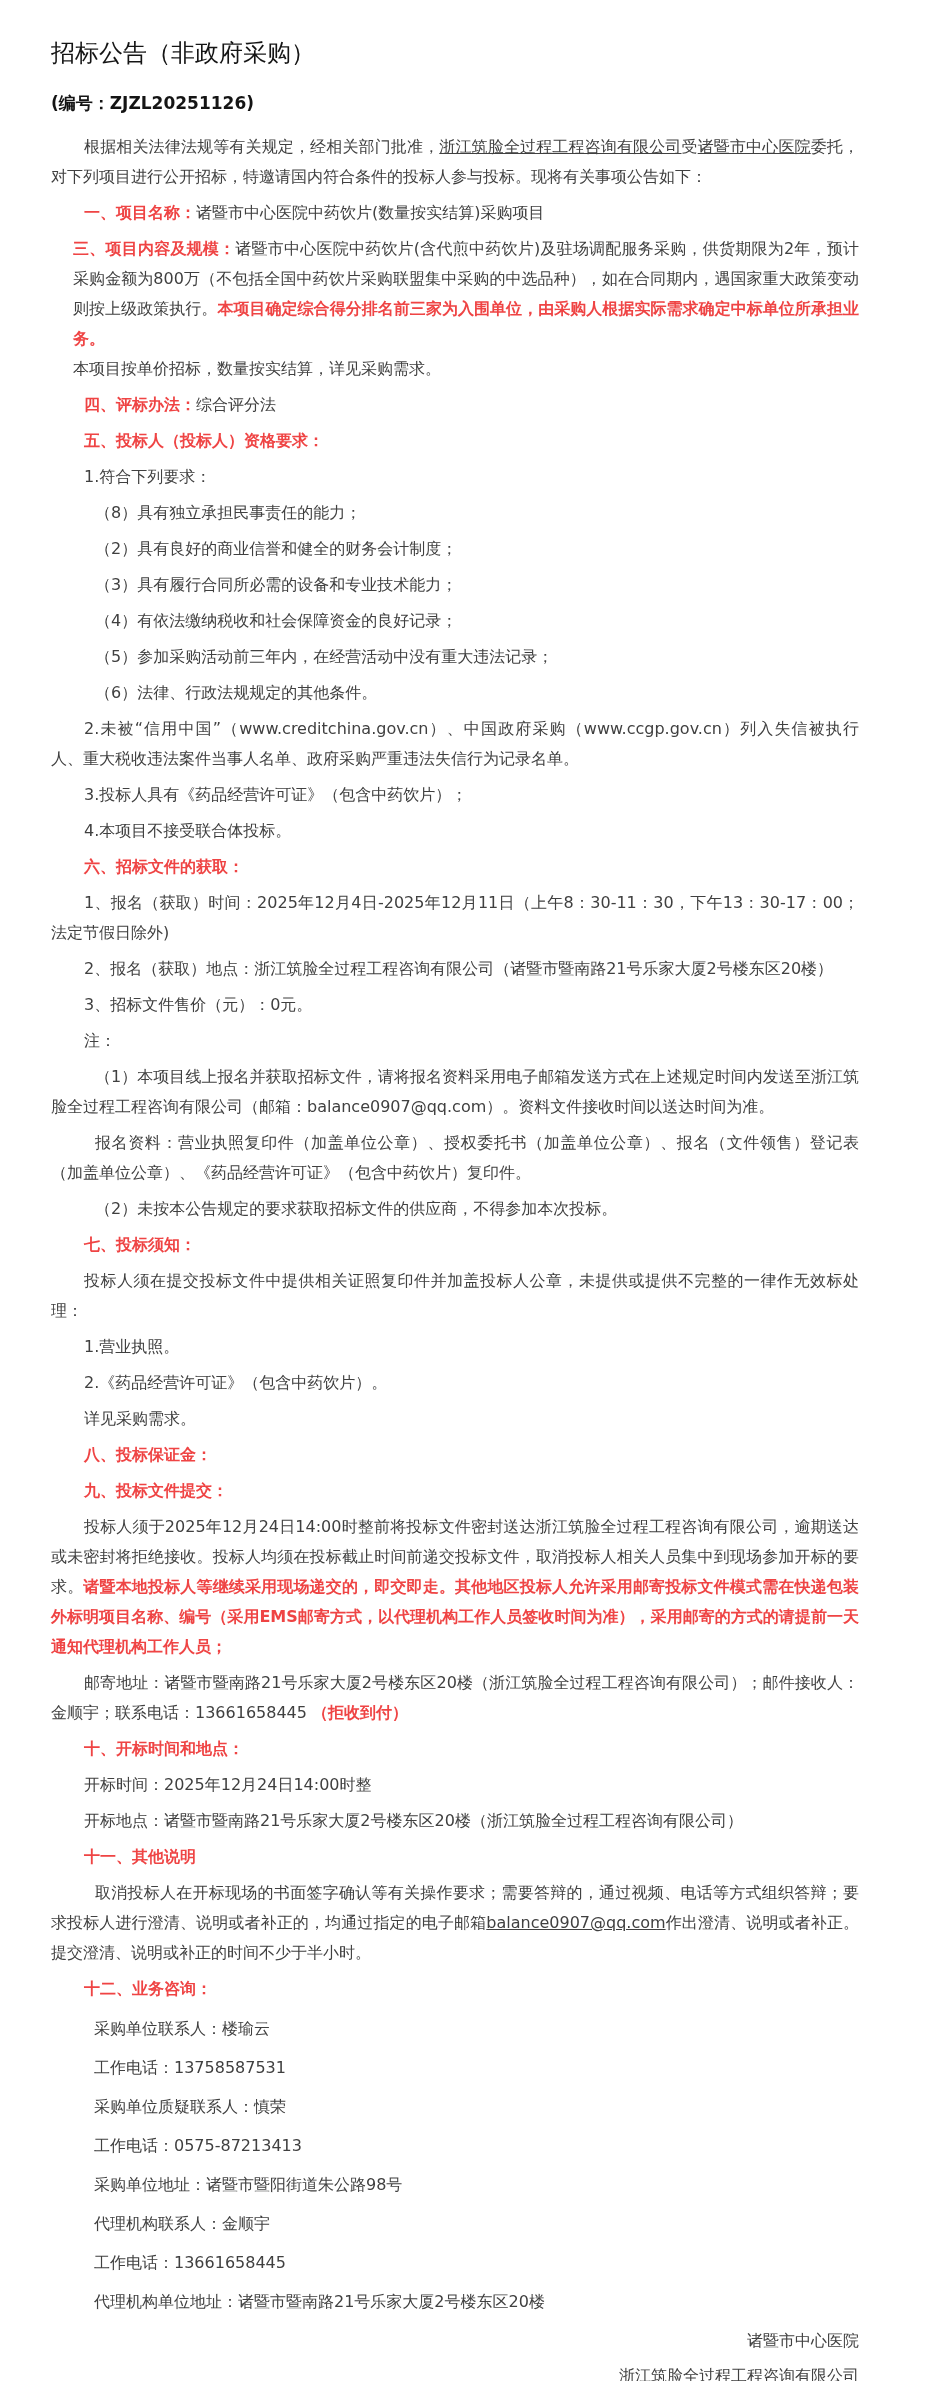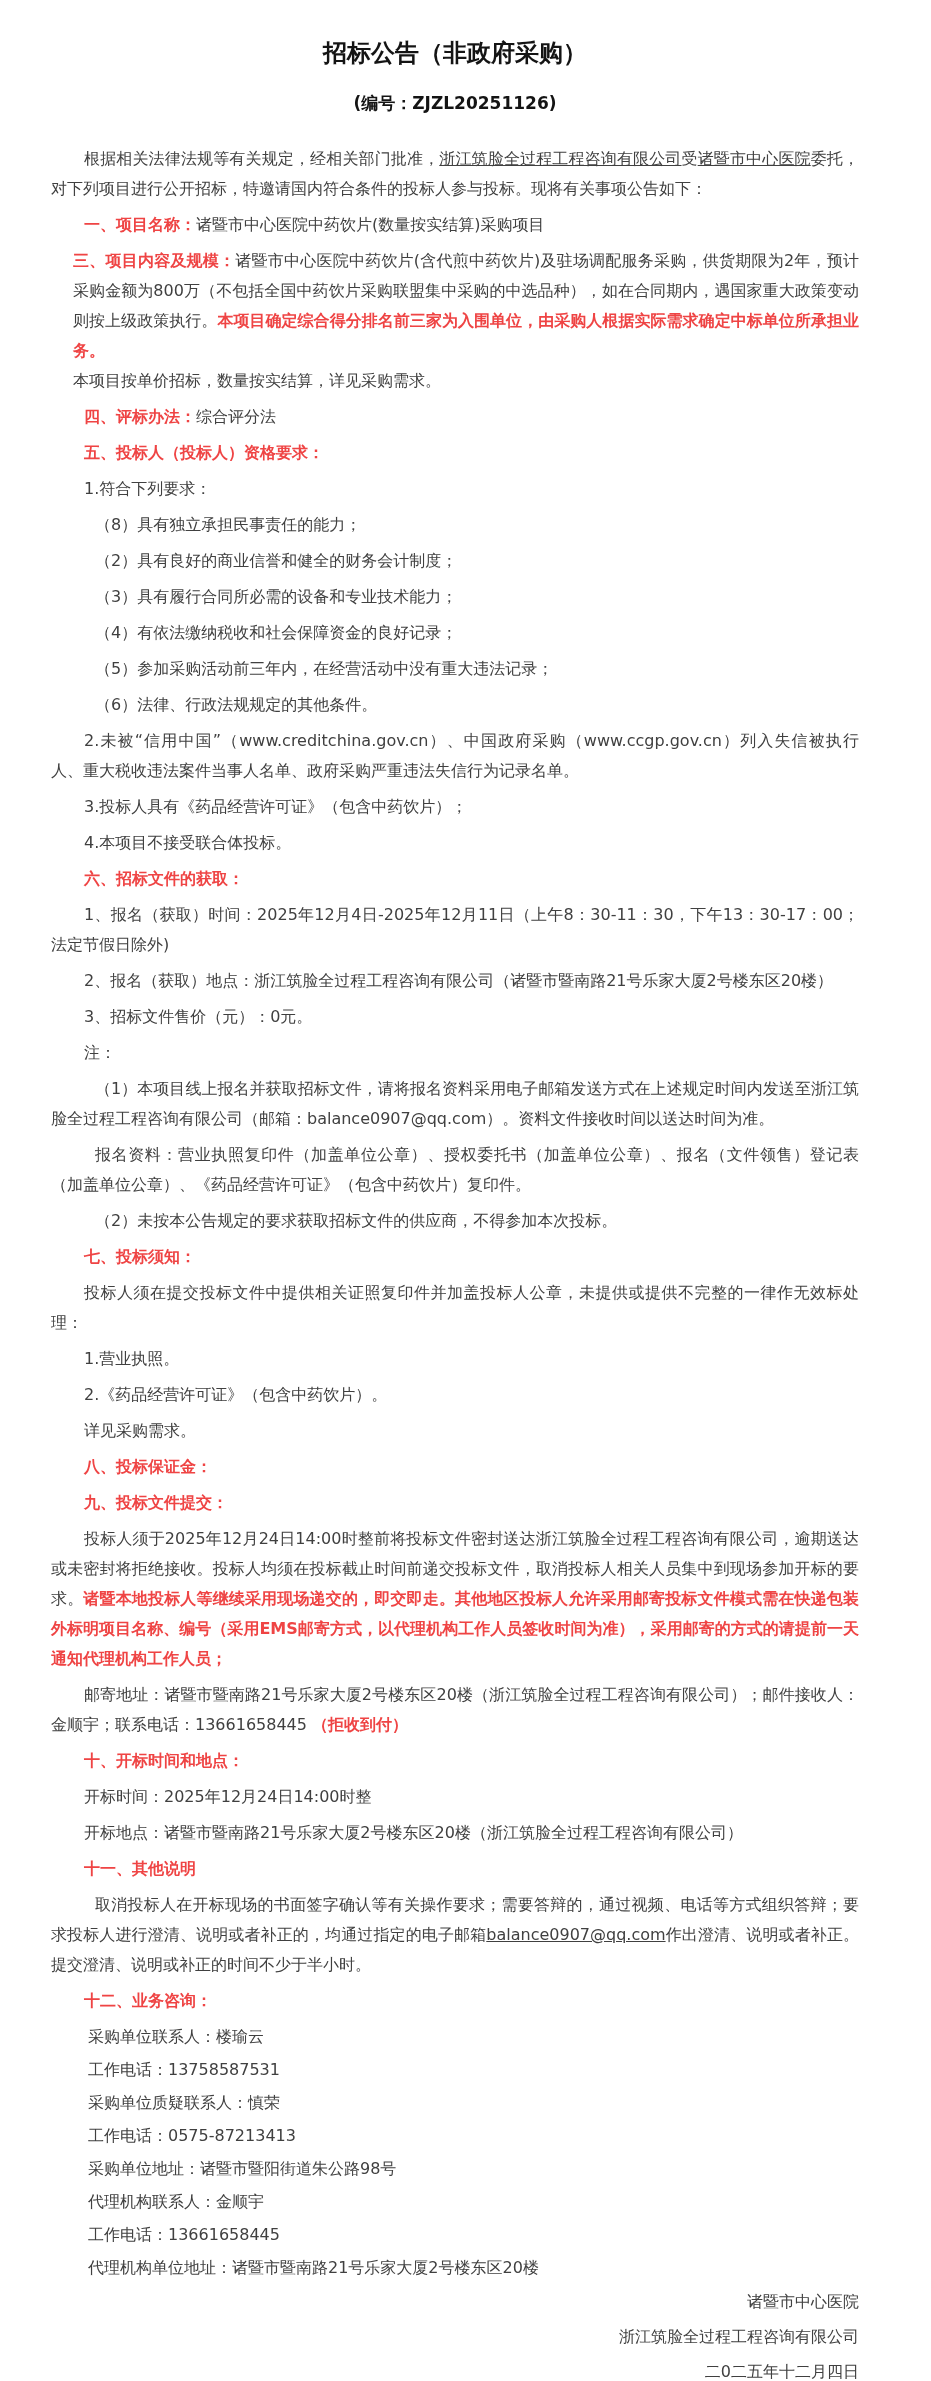--- a/index.html
+++ b/index.html
@@ -9,45 +9,44 @@
     font-family:"DejaVu Sans","Liberation Sans",sans-serif;
     color:#404040;
     overflow:hidden;
   }
   .doc{
     padding:36px 72px 0 51px;
     box-sizing:border-box;
     width:931px;
   }
   .doc-title{
-    text-align:center;
+    text-align:left;
     font-size:24px;
-    font-weight:700;
+    font-weight:400;
     color:#141414;
     margin:0 0 20px 0;
     line-height:34px;
   }
   .doc-code{
-    text-align:center;
     font-size:17px;
     font-weight:700;
     color:#141414;
-    margin:0 0 28px 0;
+    margin:0 0 16px 0;
     line-height:26px;
   }
   .para{
     font-size:16px;
     line-height:30px;
     margin:6px 0;
     text-align:justify;
   }
   .para.i0{text-indent:0;margin-left:22px;}
   .para.i2{text-indent:33px;}
   .para.i25{text-indent:44px;}
-  .para.tight{margin:4px;line-height:29px;}
+  .para.tight{margin:10px;line-height:29px;}
   .para.right{text-align:right;text-indent:0;margin:5px 0;}
   .b{font-weight:700;color:#ef4444;}
   .u{text-decoration:underline;}
 </style>
 </head>
 <body>
 
 <div class="doc">
   <h1 class="doc-title">招标公告（非政府采购）</h1>
   <div class="doc-code">(编号：ZJZL20251126)</div>

